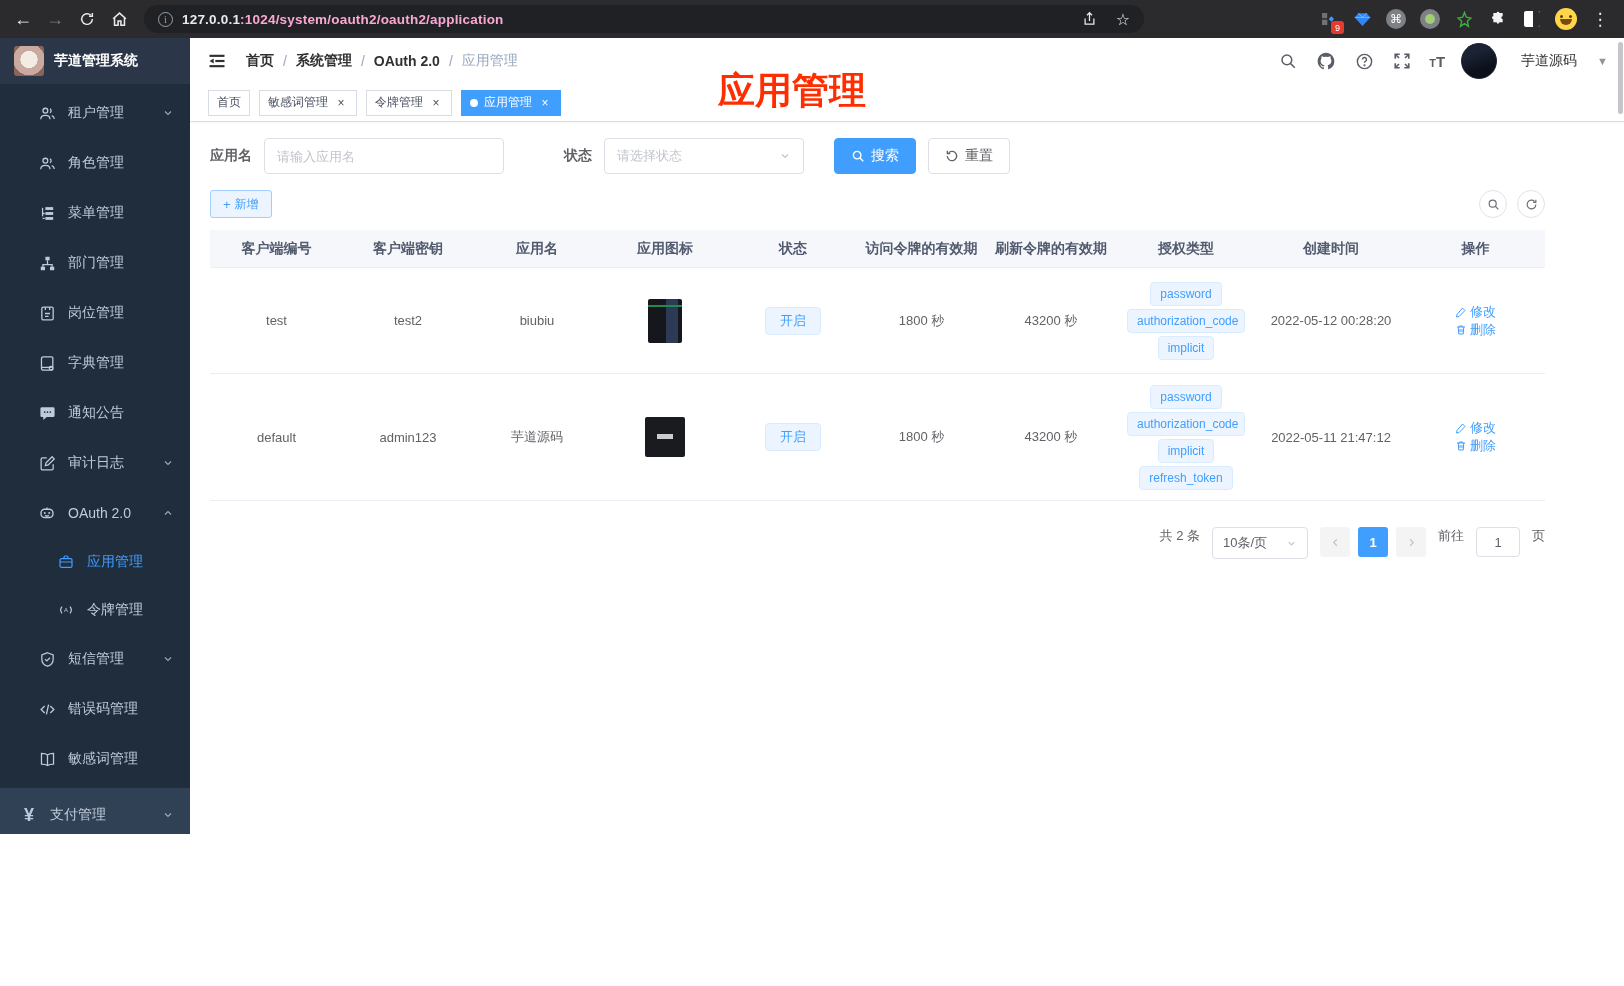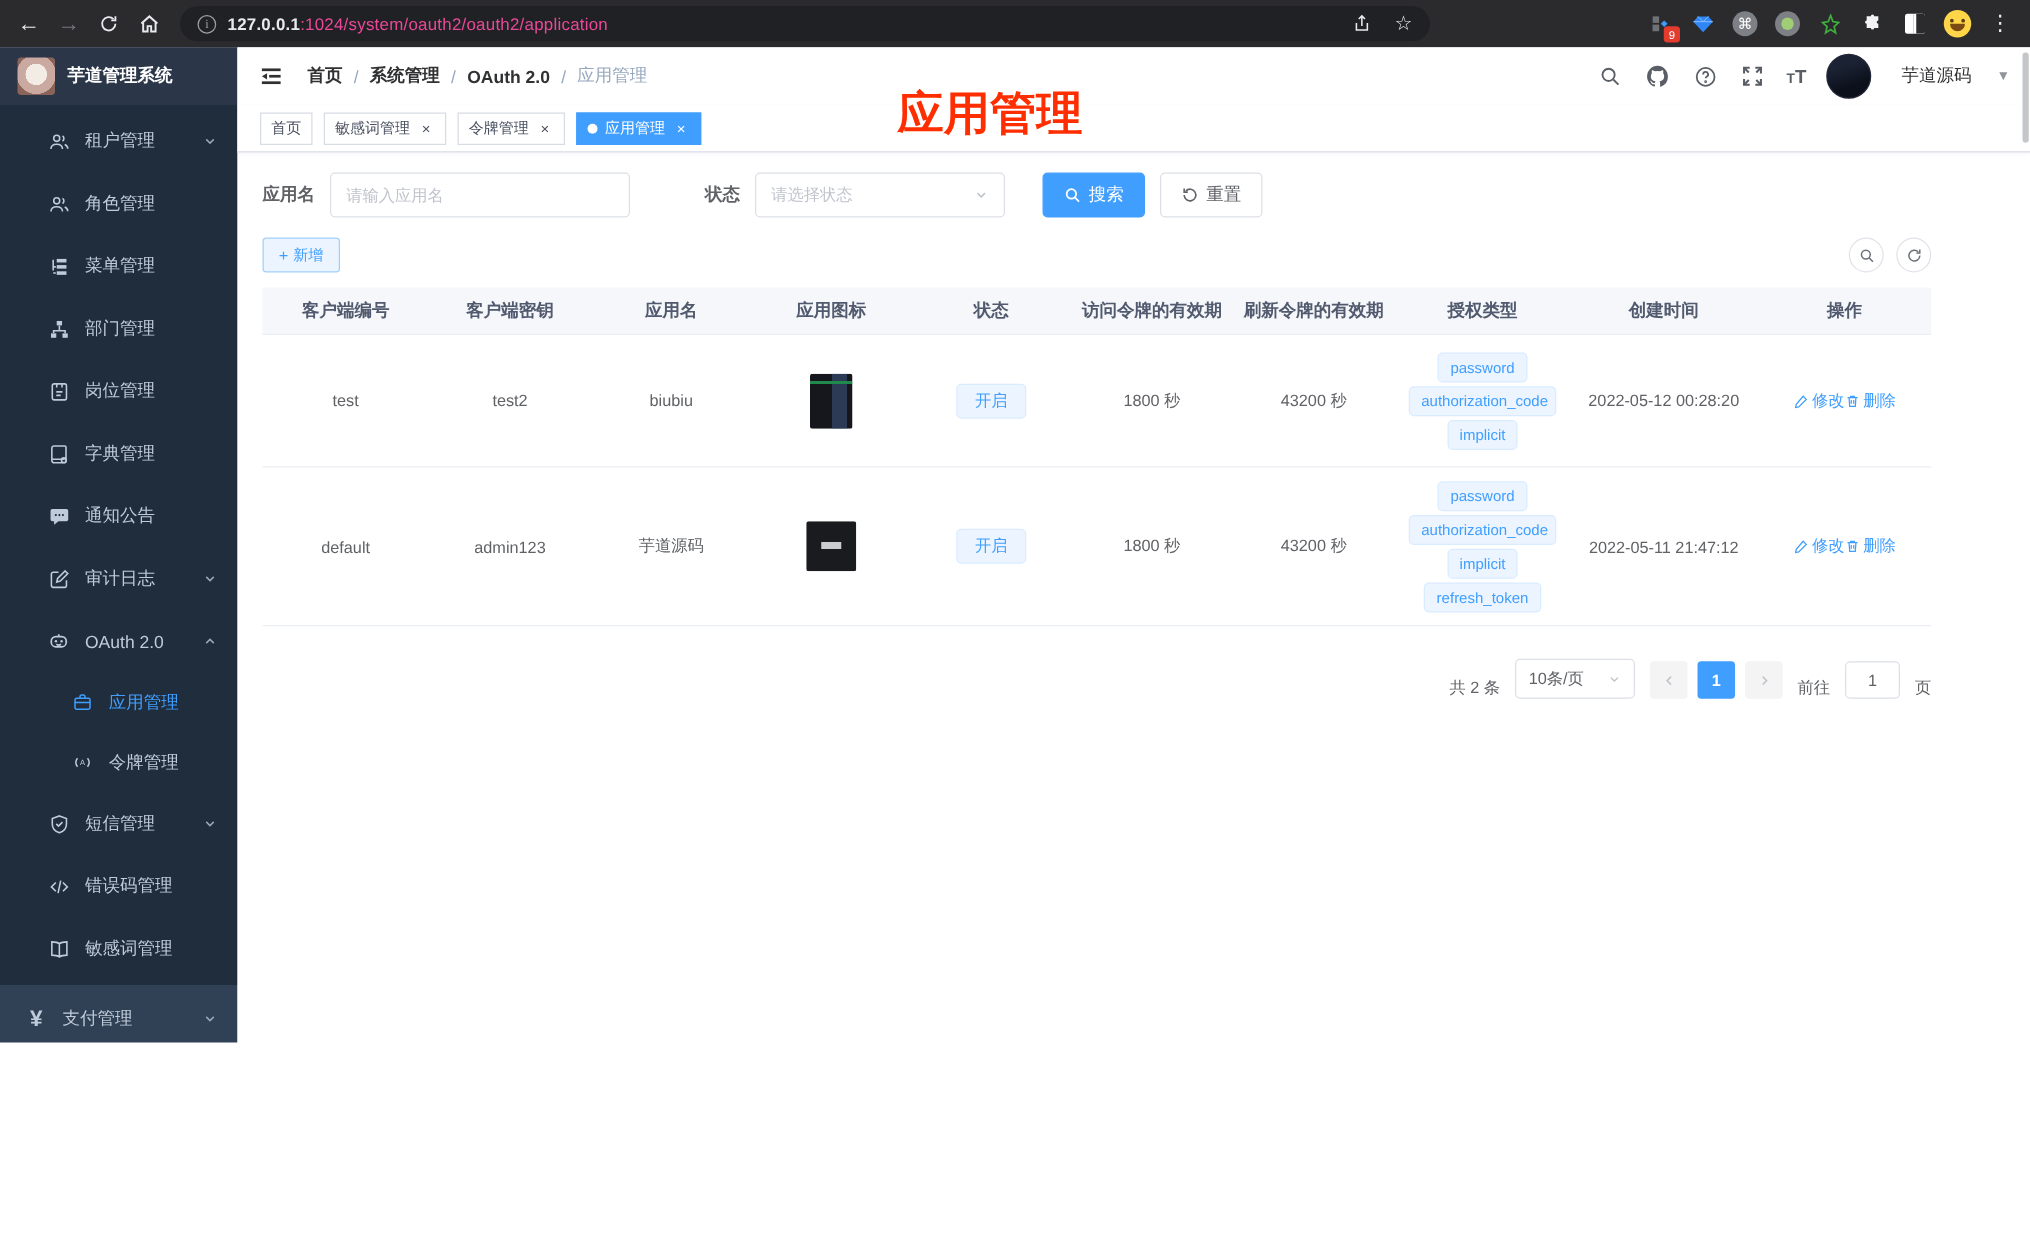--- a/index.html
+++ b/index.html
@@ -6,21 +6,21 @@
 html,body{width:1624px;height:986px;overflow:hidden;font-family:"Liberation Sans","DejaVu Sans",sans-serif;background:#fff}
 svg{display:block}
 
 
 .browser{height:38px;background:#2b2b2e;display:flex;align-items:center;padding:0 8px;gap:2px}
 .bbtn{width:30px;height:30px;display:flex;align-items:center;justify-content:center;color:#e8eaed;font-size:18px;border-radius:50%}
 .bbtn.dim{color:#75787d}
 .urlpill{width:1000px;height:28px;background:#202124;border-radius:14px;display:flex;align-items:center;padding:0 14px;gap:9px;margin:0 8px}
 .urlinfo{width:15px;height:15px;border:1.5px solid #9aa0a6;border-radius:50%;color:#9aa0a6;font-size:10px;display:flex;align-items:center;justify-content:center;font-family:"Liberation Serif",serif}
 .urltext{font-size:13.5px;color:#e8eaed;font-weight:bold;letter-spacing:.2px}
-.urltext .path{font-weight:normal;color:#ec4899}
+.urltext .path{font-weight:bold;color:#f9a8d4}
 .extrow{display:flex;align-items:center;gap:10px;margin-left:auto;padding-right:4px}
 .ext{position:relative;width:24px;height:24px;display:flex;align-items:center;justify-content:center;color:#e8eaed;font-size:15px}
 .badge9{position:absolute;bottom:-3px;right:-4px;background:#e33b2e;color:#fff;font-size:9px;min-width:13px;height:13px;border-radius:3px;display:flex;align-items:center;justify-content:center;padding:0 2px}
 .gcirc{width:20px;height:20px;border-radius:50%;background:#7d8085;display:flex;align-items:center;justify-content:center;color:#fff;font-size:12px}
 .gdot{width:10px;height:10px;border-radius:50%;background:#9fce74}
 .halfsq{width:16px;height:16px;background:#fff;border-radius:2px;position:relative;overflow:hidden}
 .halfsq::after{content:"";position:absolute;right:0;top:0;width:7px;height:100%;background:#2b2b2e;border-left:2px solid #fff}
 .emoji{width:22px;height:22px;border-radius:50%;background:#ffd648;position:relative}
 .emoji::before{content:"";position:absolute;left:5px;top:7px;width:3px;height:3px;border-radius:50%;background:#5a3d1a;box-shadow:9px 0 0 #5a3d1a}
 .emoji::after{content:"";position:absolute;left:5px;top:11px;width:12px;height:6px;border-radius:0 0 10px 10px;background:#7a4a12}
@@ -87,25 +87,25 @@
 .trow{display:grid;grid-template-columns:133px 130px 128px 128px 128px 129px 130px 140px 150px 139px;align-items:center;border-bottom:1px solid #ebeef5}
 .trow.head{background:#f5f7fa;height:38px;border-bottom:1px solid #ebeef5}
 .th{font-size:14px;font-weight:bold;color:#515a6e;text-align:center}
 .td{text-align:center;display:flex;flex-direction:column;align-items:center;justify-content:center;gap:3px}
 .trow.r1{height:106px}
 .trow.r2{height:127px}
 .appimg{width:34px;height:44px;background:#15171c;border-radius:2px;background-image:linear-gradient(transparent 6px,#1f8a4c 6px,#1f8a4c 8px,transparent 8px),linear-gradient(90deg,transparent 18px,#2c3a55 18px,#2c3a55 30px,transparent 30px)}
 .appimg2{width:40px;height:40px;background:#191b1f;border-radius:2px;background-image:linear-gradient(transparent 17px,#caccd0 17px,#caccd0 22px,transparent 22px);background-size:16px 100%;background-position:center;background-repeat:no-repeat}
 .etag{display:inline-flex;align-items:center;justify-content:center;height:28px;padding:0 14px;background:#ecf5ff;border:1px solid #d9ecff;border-radius:4px;color:#409eff;font-size:13px}
 .gtag{display:inline-flex;align-items:center;height:24px;padding:0 9px;background:#ecf5ff;border:1px solid #d9ecff;border-radius:4px;color:#409eff;font-size:12px;max-width:118px;overflow:hidden;white-space:nowrap}
-.ops{flex-direction:row;gap:0}
+.ops{flex-direction:column;gap:0}
 .oplink{color:#409eff;font-size:13px;display:inline-flex;align-items:center;gap:3px;cursor:pointer;white-space:nowrap}
 
 
-.pagerow{width:1335px;display:flex;align-items:flex-end;justify-content:flex-end;margin-top:26px;gap:12px;font-size:13px;color:#606266}
+.pagerow{width:1335px;display:flex;align-items:flex-start;justify-content:flex-end;margin-top:26px;gap:12px;font-size:13px;color:#606266}
 .psizesel{width:96px;height:32px;border:1px solid #dcdfe6;border-radius:4px;display:flex;align-items:center;justify-content:space-between;padding:0 10px;color:#606266;cursor:pointer}
 .pbtn{min-width:30px;height:30px;border-radius:3px;background:#f4f4f5;color:#c0c4cc;display:flex;align-items:center;justify-content:center;cursor:pointer;font-size:13px}
 .pbtn.page{background:#409eff;color:#fff;font-weight:bold}
 .pgroup{display:flex;gap:8px;align-items:center}
 .ginput{width:44px;height:30px;border:1px solid #dcdfe6;border-radius:4px;text-align:center;font-size:13px;color:#606266;outline:none}
 </style>
 </head>
 <body>
 
 <div class="browser">

